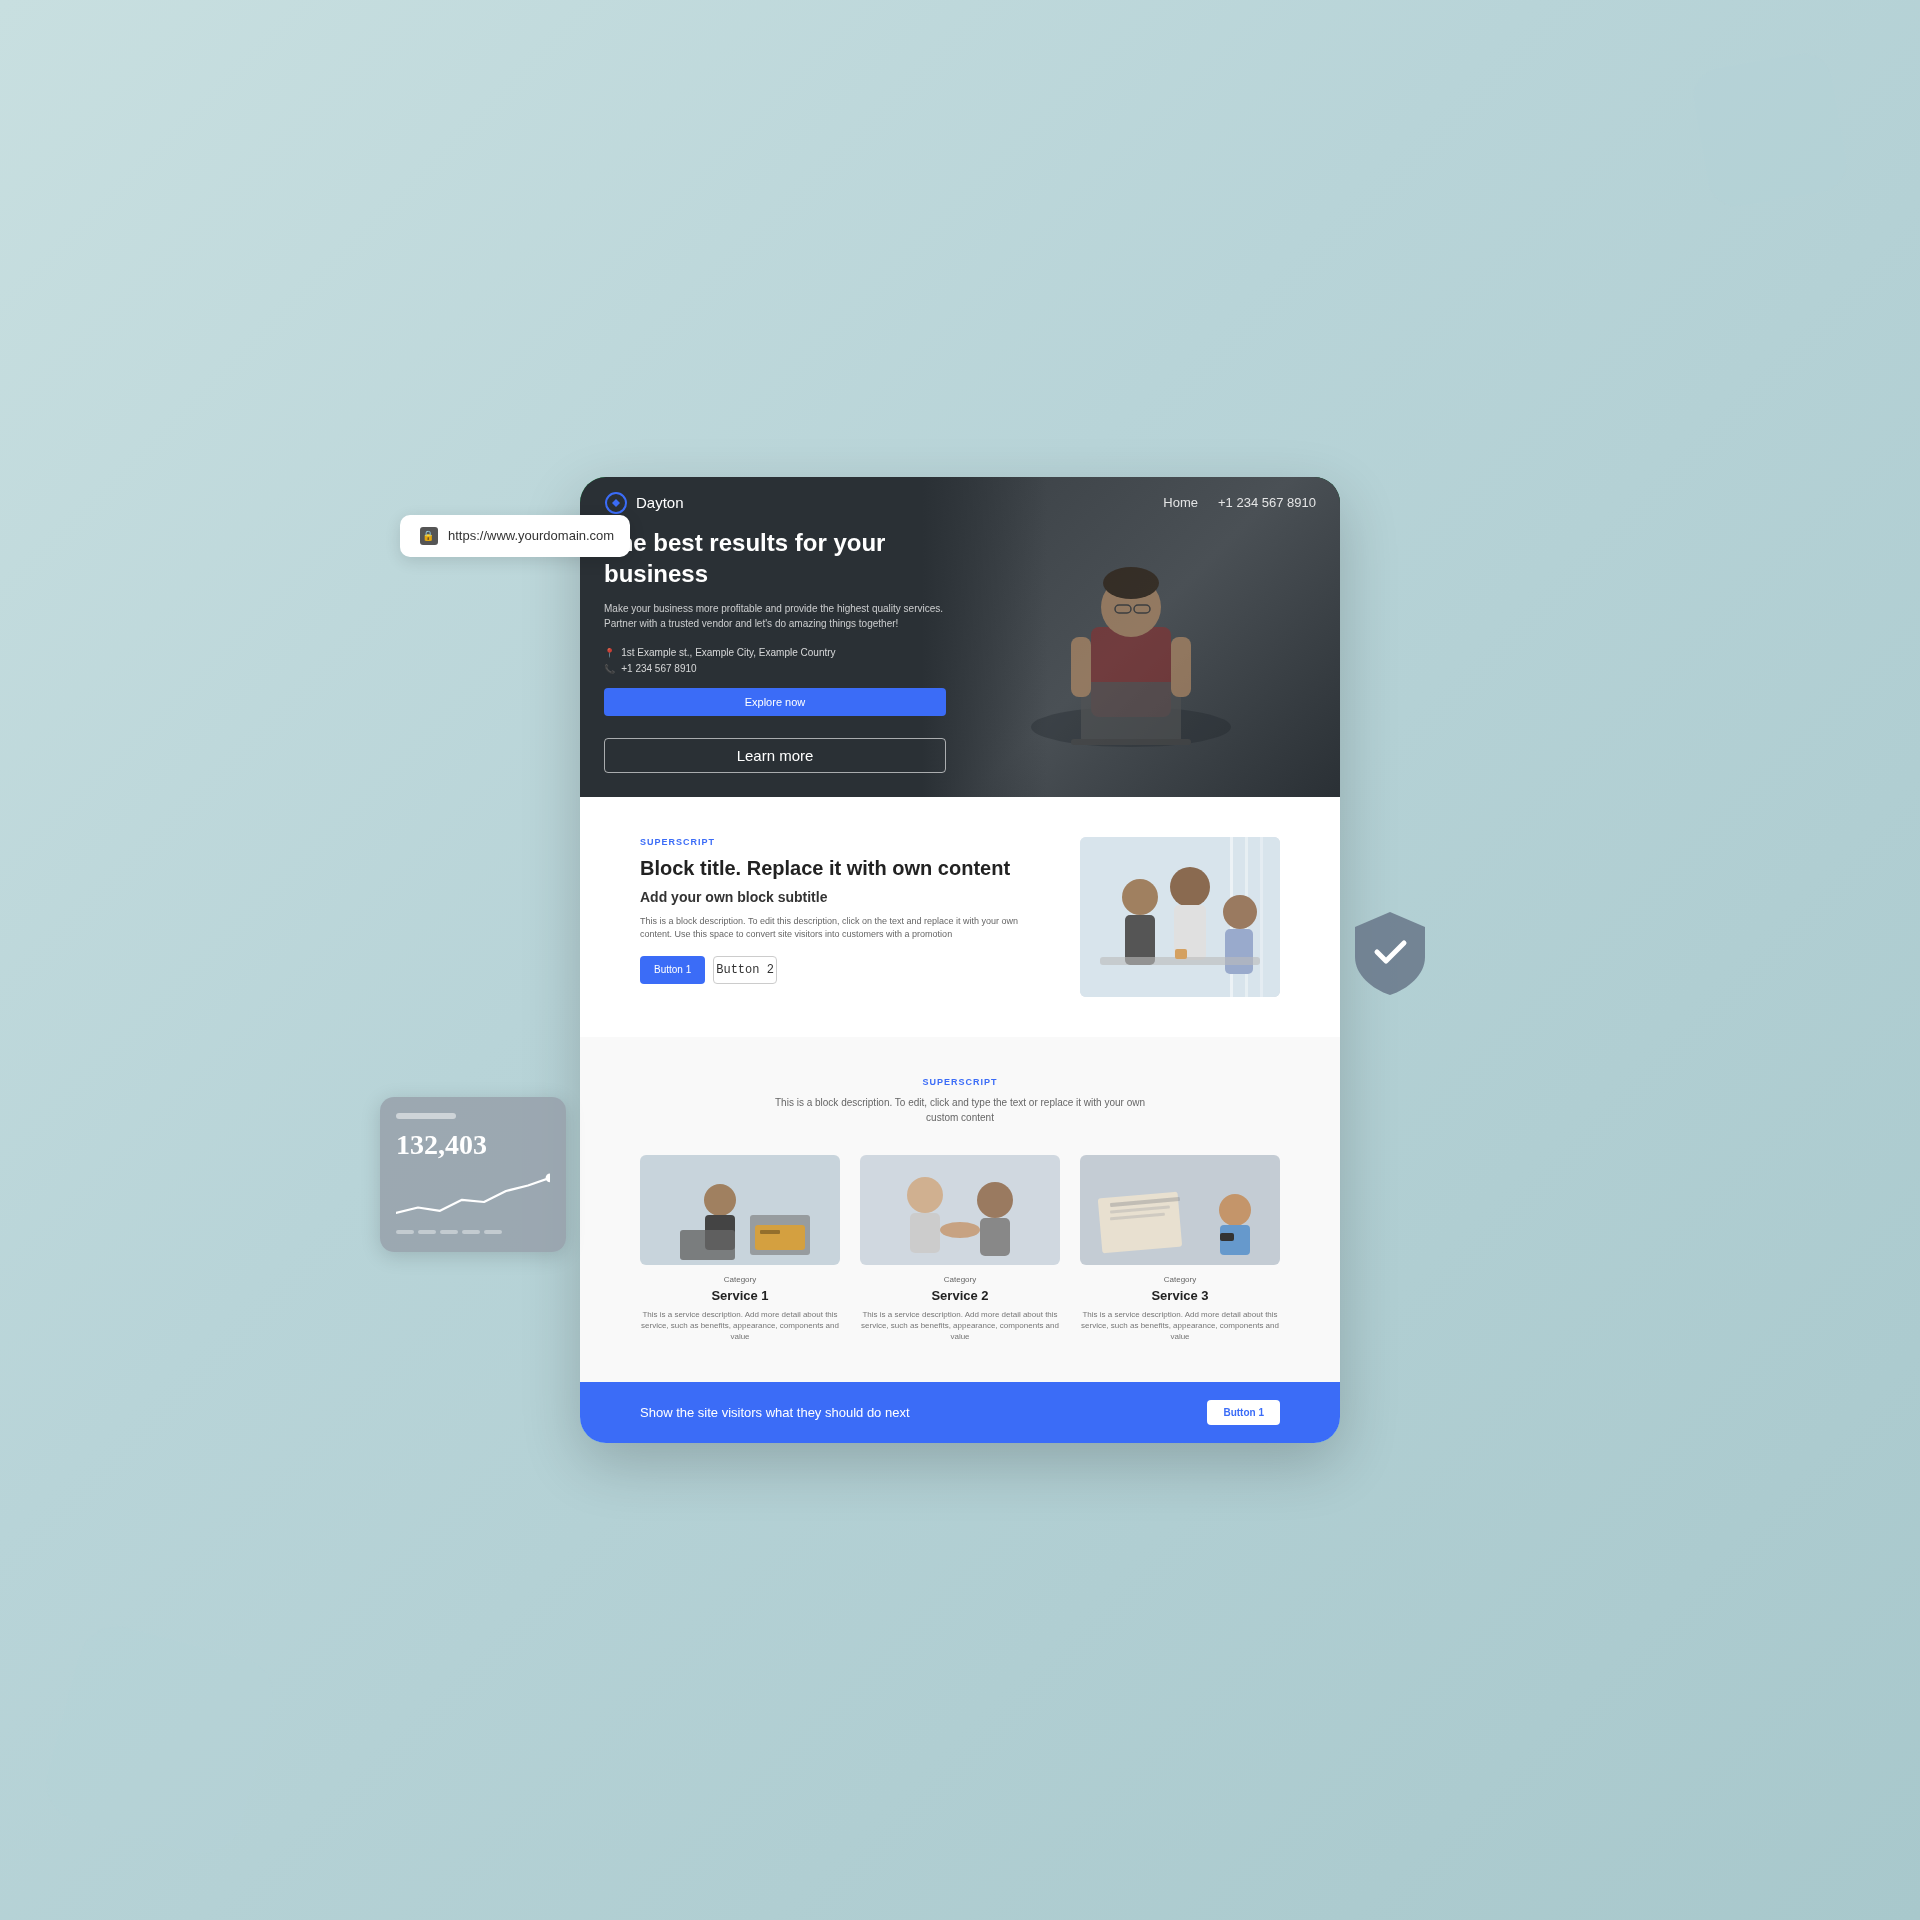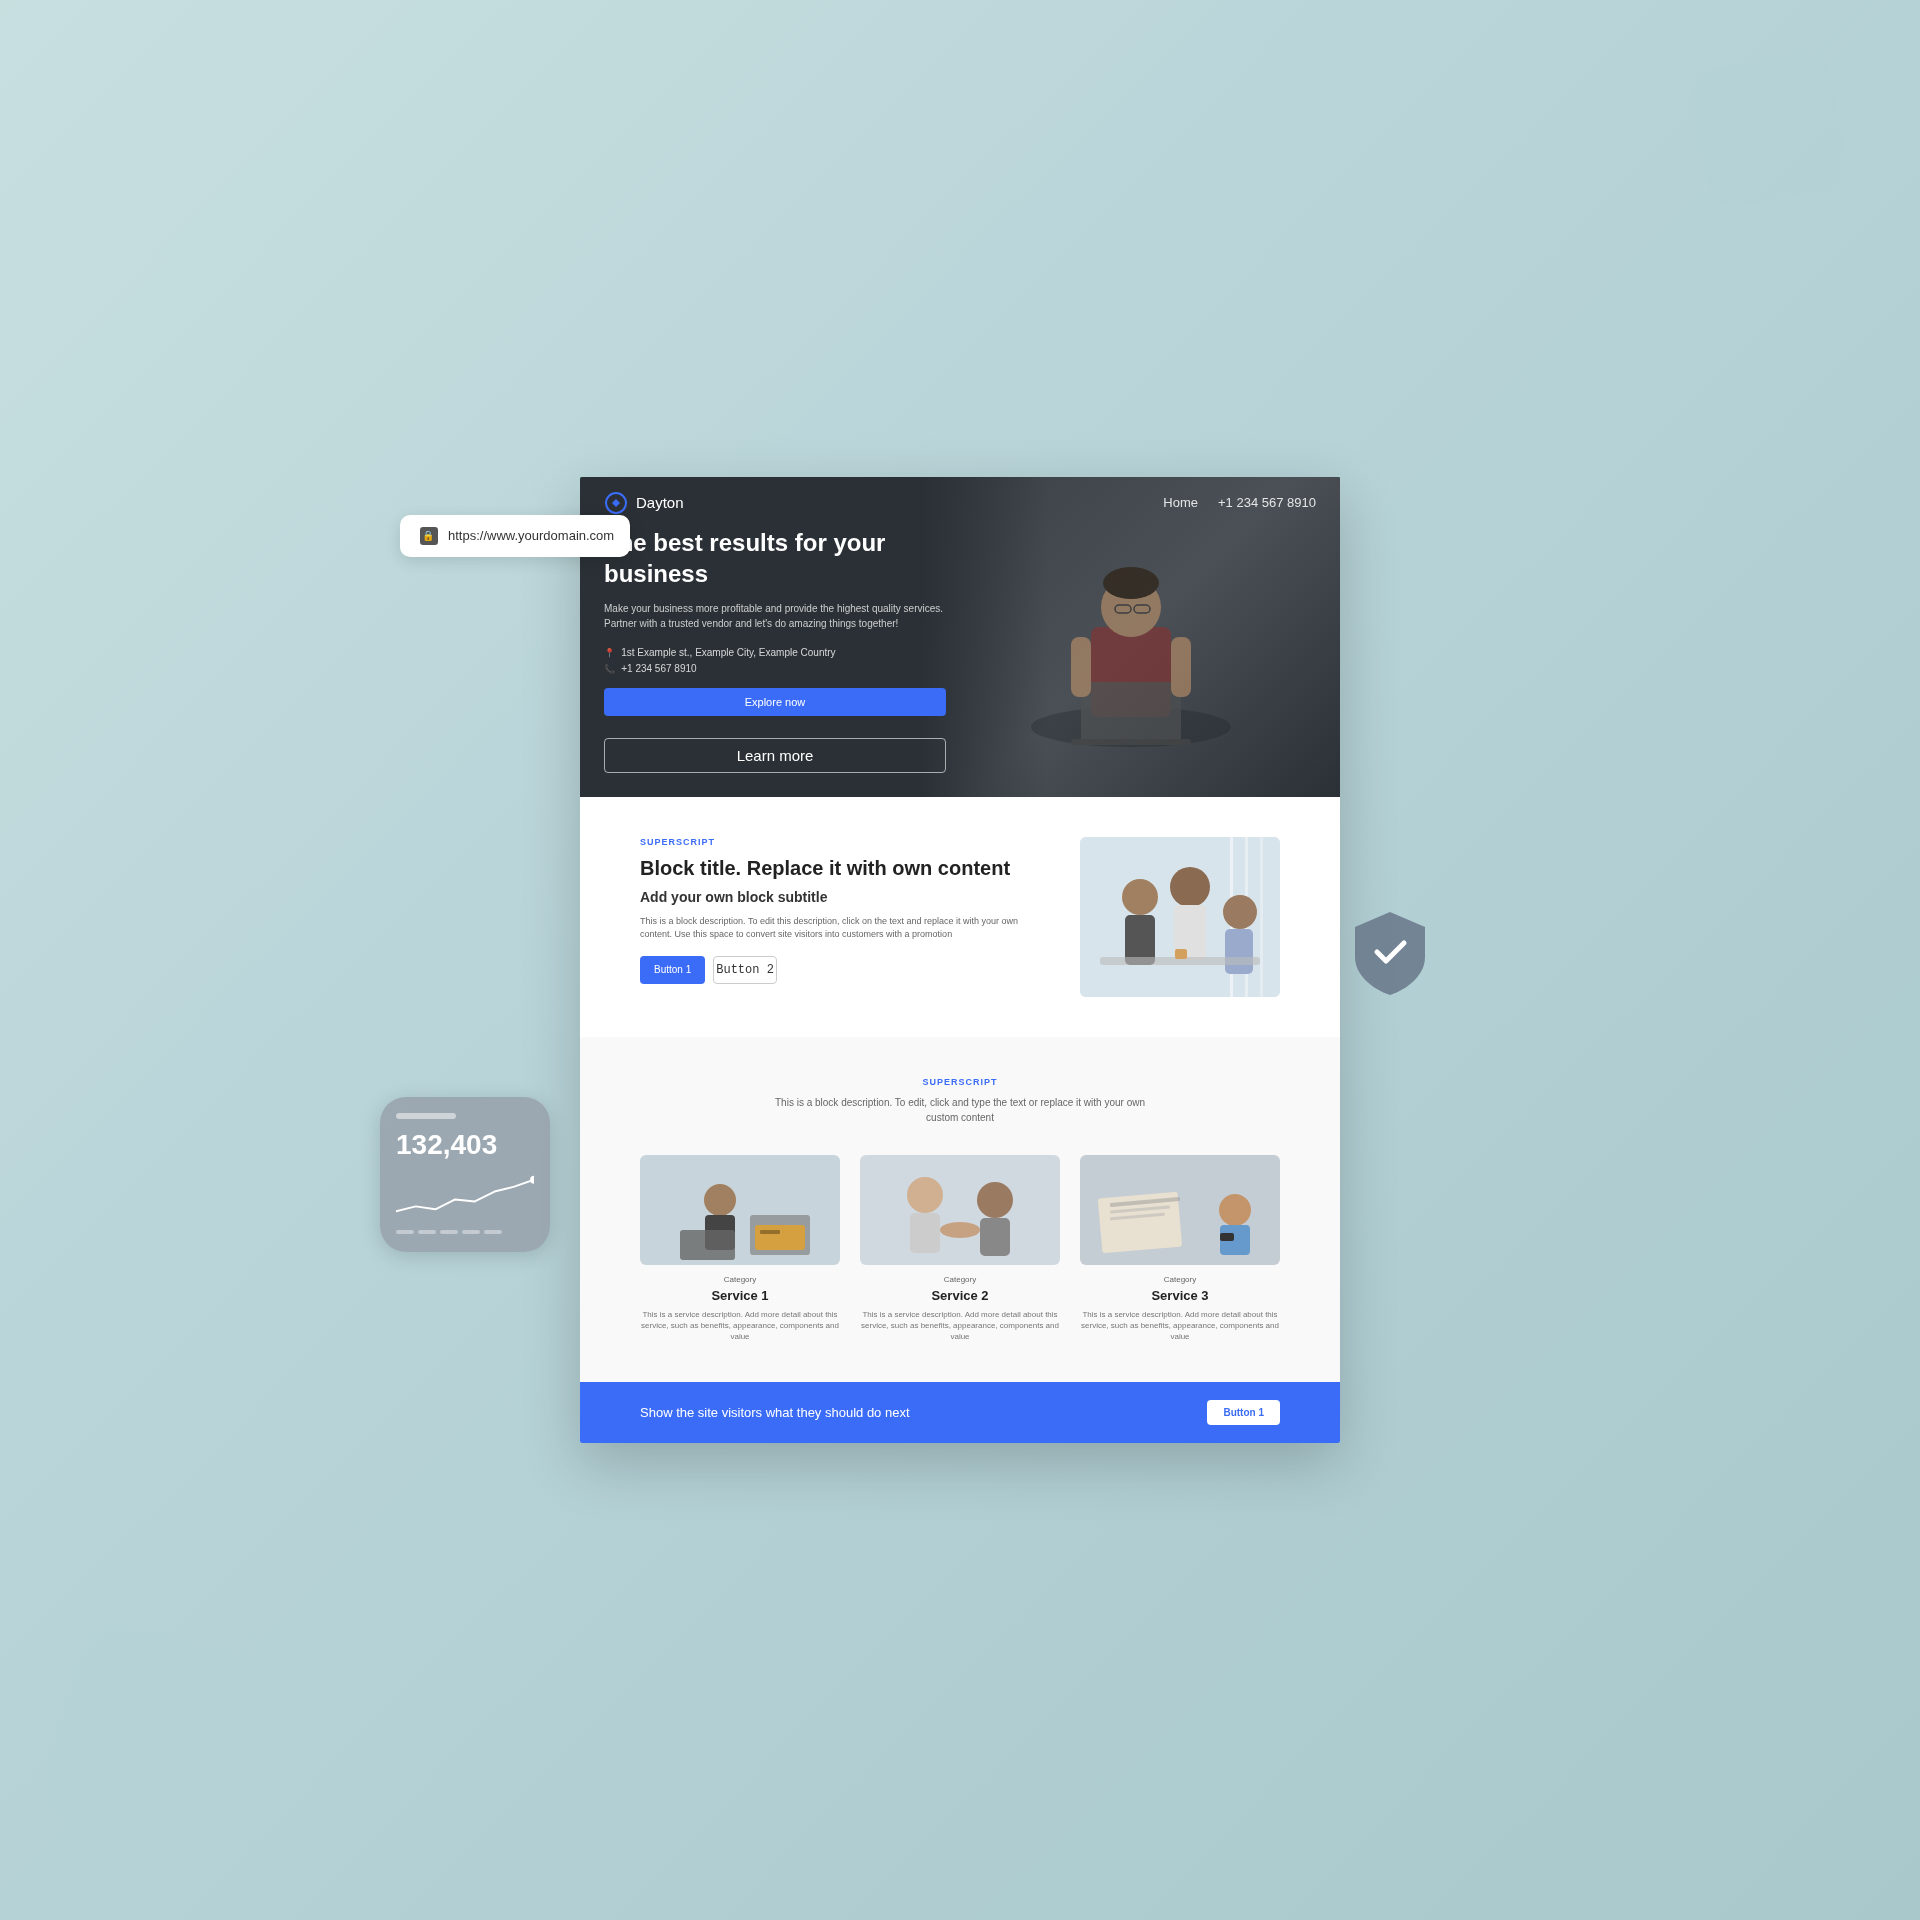--- a/index.html
+++ b/index.html
@@ -64,27 +64,28 @@
     .shield-badge svg {
       width: 80px;
       height: 90px;
     }
 
     
     .stats-card {
       position: absolute;
       left: -200px;
       top: 620px;
-      width: 170px;
+      width: 186px;
       height: 155px;
       background: rgba(150,160,170,0.85);
-      border-radius: 26px;
+      border-radius: 14px;
       padding: 16px;
       z-index: 10;
       box-shadow: 0 4px 20px rgba(0,0,0,0.15);
+      font-family: Liberation Serif, serif;
     }
     .stats-card .stat-bar-top {
       width: 60px;
       height: 6px;
       background: rgba(255,255,255,0.5);
       border-radius: 3px;
       margin-bottom: 10px;
     }
     .stats-card .stat-number {
       font-size: 28px;
@@ -104,21 +105,21 @@
     .stats-card .stat-dot {
       width: 18px;
       height: 4px;
       background: rgba(255,255,255,0.4);
       border-radius: 2px;
     }
 
     
     .browser-window {
       background: #22c55e;
-      border-radius: 2px;
+      border-radius: 26px;
       overflow: hidden;
       box-shadow: 0 20px 60px rgba(0,0,0,0.2);
     }
 
     
     .hero {
       background: #2a3035;
       position: relative;
       min-height: 320px;
       overflow: hidden;

